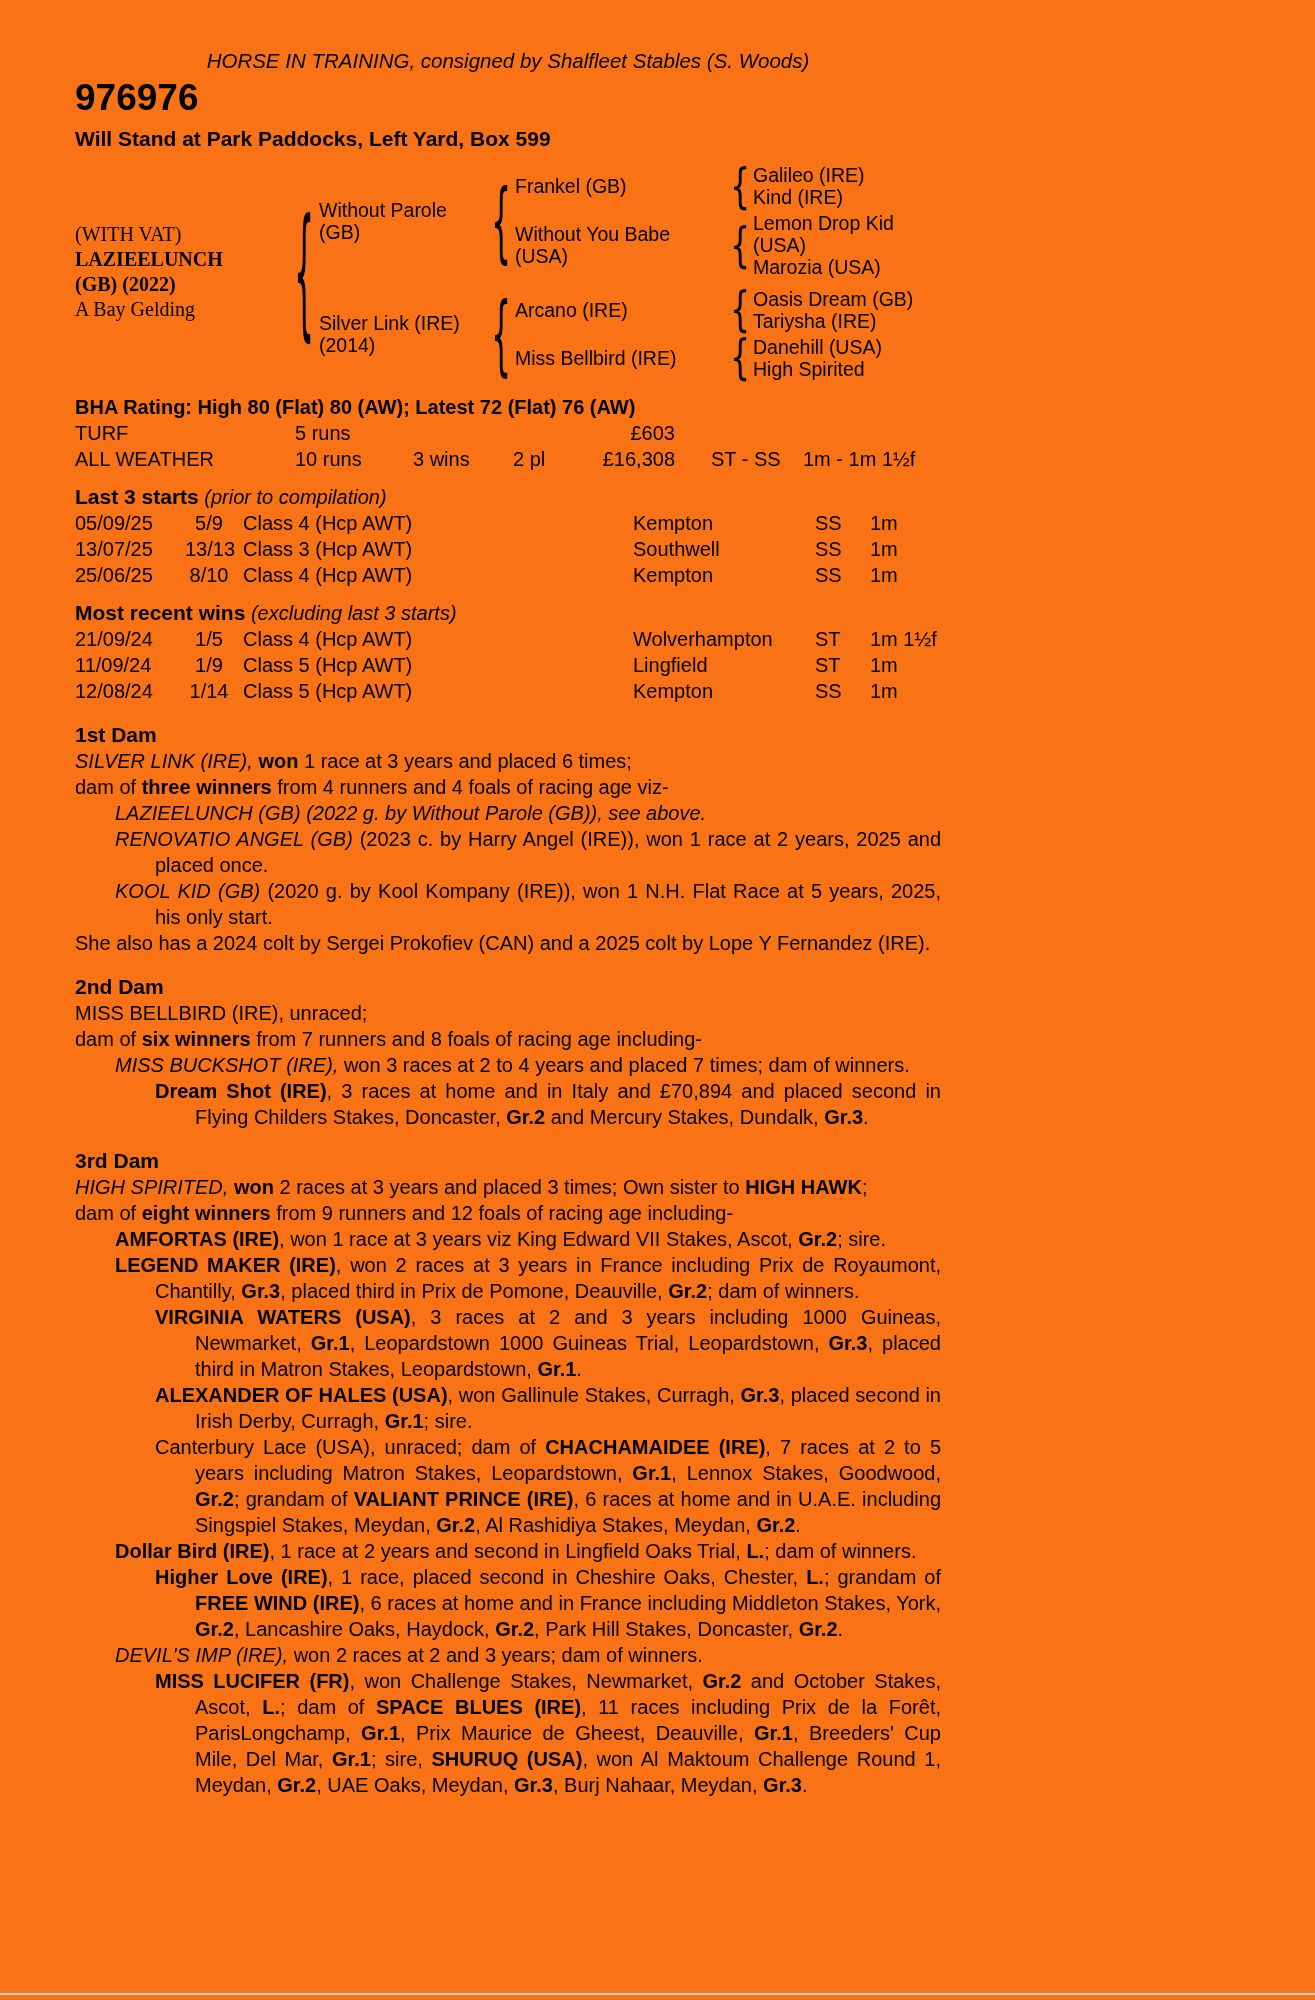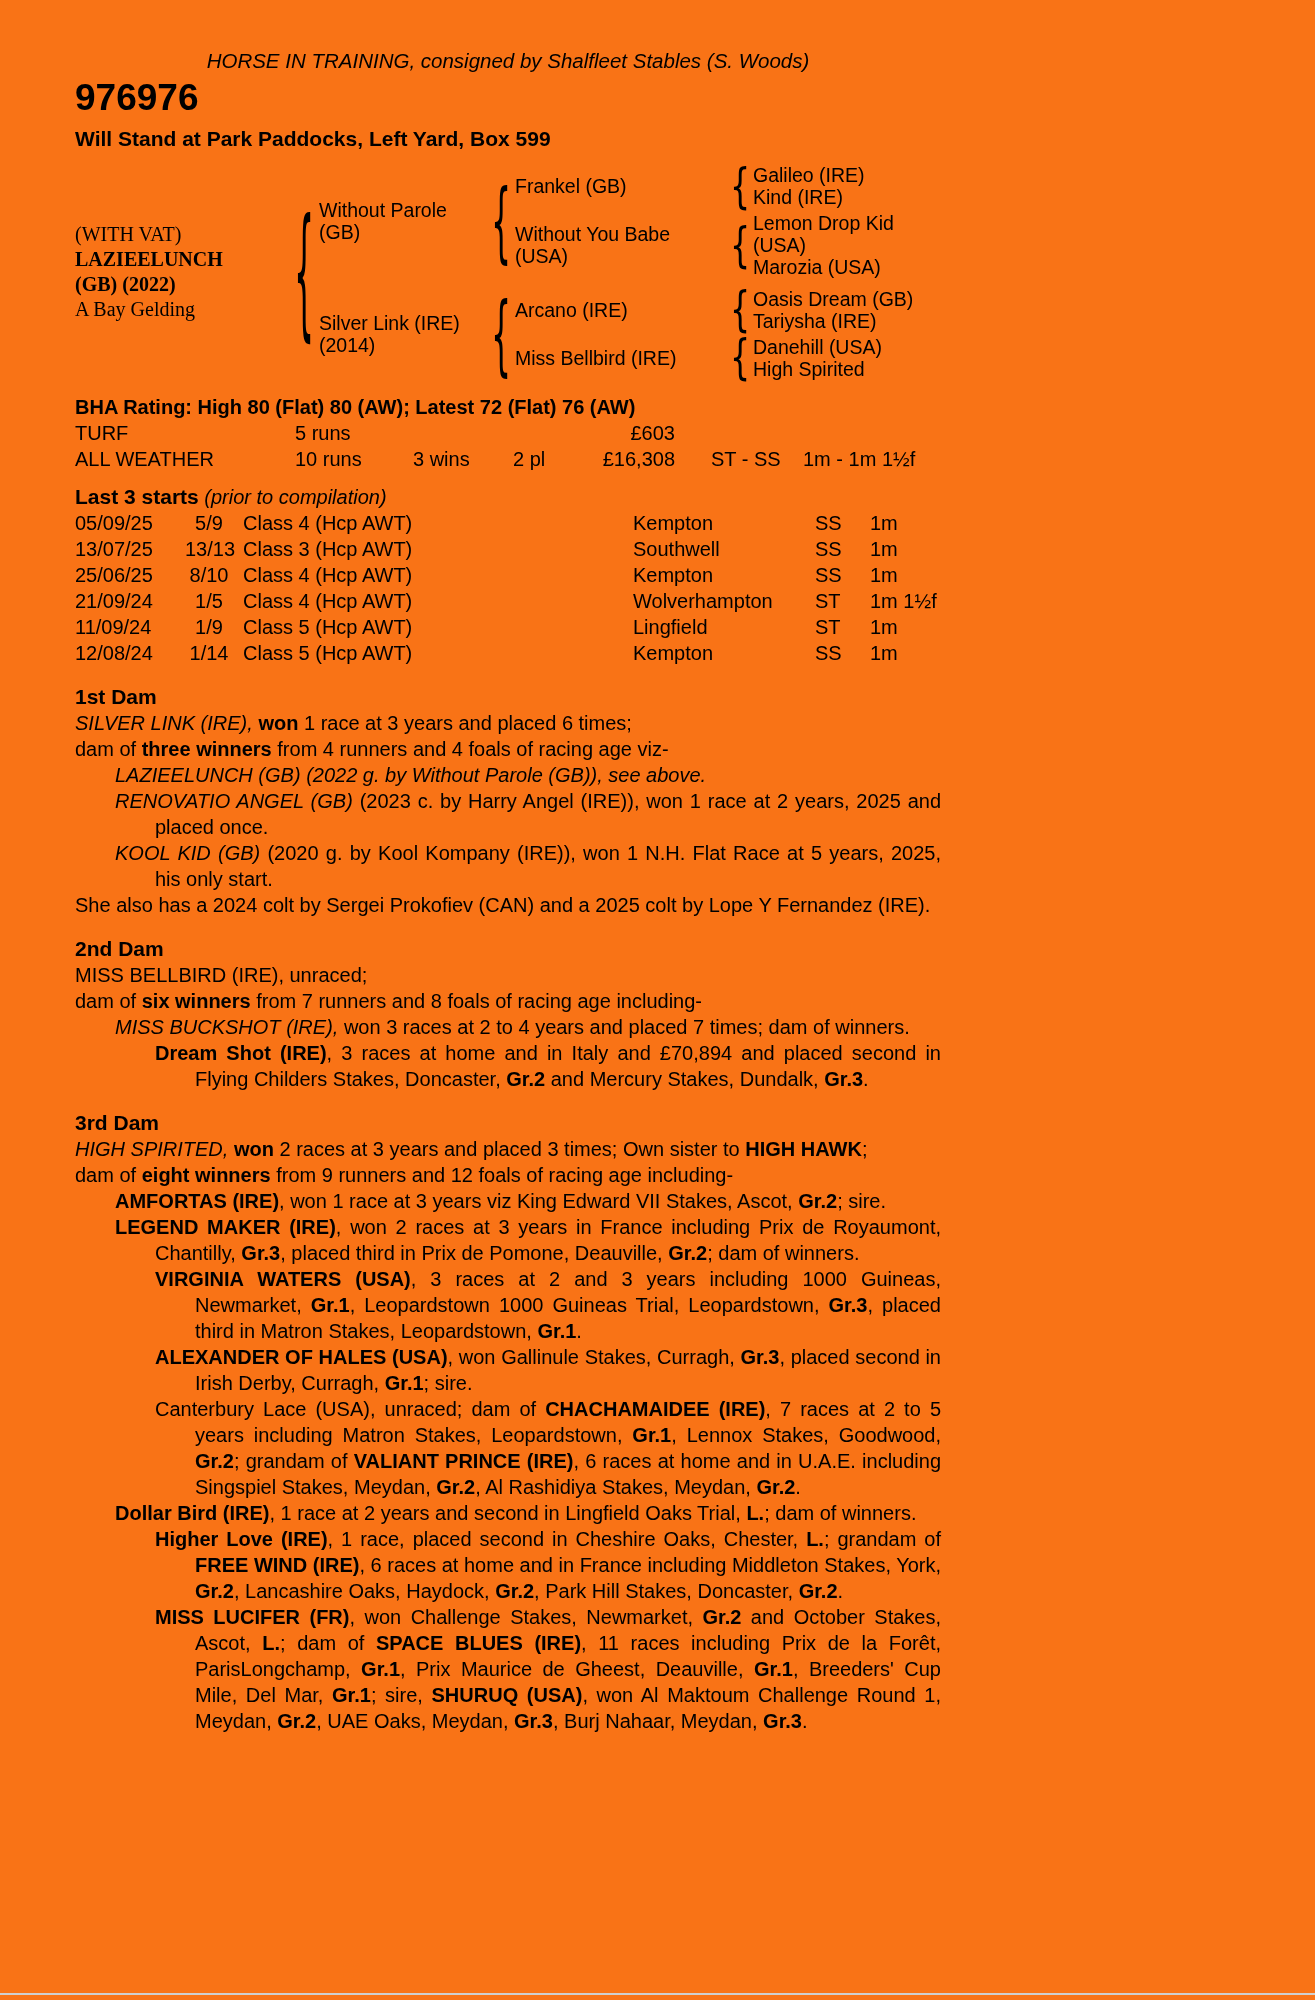--- a/index.html
+++ b/index.html
@@ -204,20 +204,24 @@
     </div>
     <div class="starts-row">
       <span>25/06/25</span>
       <span class="pos">8/10</span>
       <span class="race">Class 4 (Hcp AWT)</span>
       <span>Kempton</span>
       <span>SS</span>
       <span>1m</span>
     </div>
 
+    <div class="sec-head">
+      <span class="b">Most recent wins</span>
+      <span class="i">(excluding last 3 starts)</span>
+    </div>
     <div class="starts-row">
       <span>21/09/24</span>
       <span class="pos">1/5</span>
       <span class="race">Class 4 (Hcp AWT)</span>
       <span>Wolverhampton</span>
       <span>ST</span>
       <span>1m 1½f</span>
     </div>
     <div class="starts-row">
       <span>11/09/24</span>
@@ -258,18 +262,19 @@
       <div class="dam-head">3rd Dam</div>
       <p class="rp p0"><span class="i">HIGH SPIRITED, </span><span class="b">won</span><span> 2 races at 3 years and placed 3 times; Own sister to </span><span class="b">HIGH HAWK</span><span>;</span></p>
       <p class="rp p0"><span>dam of </span><span class="b">eight winners</span><span> from 9 runners and 12 foals of racing age including-</span></p>
       <p class="rp p1"><span class="b">AMFORTAS (IRE)</span><span>, won 1 race at 3 years viz King Edward VII Stakes, Ascot, </span><span class="b">Gr.2</span><span>; sire.</span></p>
       <p class="rp p1"><span class="b">LEGEND MAKER (IRE)</span><span>, won 2 races at 3 years in France including Prix de Royaumont, Chantilly, </span><span class="b">Gr.3</span><span>, placed third in Prix de Pomone, Deauville, </span><span class="b">Gr.2</span><span>; dam of winners.</span></p>
       <p class="rp p2"><span class="b">VIRGINIA WATERS (USA)</span><span>, 3 races at 2 and 3 years including 1000 Guineas, Newmarket, </span><span class="b">Gr.1</span><span>, Leopardstown 1000 Guineas Trial, Leopardstown, </span><span class="b">Gr.3</span><span>, placed third in Matron Stakes, Leopardstown, </span><span class="b">Gr.1</span><span>.</span></p>
       <p class="rp p2"><span class="b">ALEXANDER OF HALES (USA)</span><span>, won Gallinule Stakes, Curragh, </span><span class="b">Gr.3</span><span>, placed second in Irish Derby, Curragh, </span><span class="b">Gr.1</span><span>; sire.</span></p>
       <p class="rp p2"><span>Canterbury Lace (USA), unraced; dam of </span><span class="b">CHACHAMAIDEE (IRE)</span><span>, 7 races at 2 to 5 years including Matron Stakes, Leopardstown, </span><span class="b">Gr.1</span><span>, Lennox Stakes, Goodwood, </span><span class="b">Gr.2</span><span>; grandam of </span><span class="b">VALIANT PRINCE (IRE)</span><span>, 6 races at home and in U.A.E. including Singspiel Stakes, Meydan, </span><span class="b">Gr.2</span><span>, Al Rashidiya Stakes, Meydan, </span><span class="b">Gr.2</span><span>.</span></p>
       <p class="rp p1"><span class="b">Dollar Bird (IRE)</span><span>, 1 race at 2 years and second in Lingfield Oaks Trial, </span><span class="b">L.</span><span>; dam of winners.</span></p>
       <p class="rp p2"><span class="b">Higher Love (IRE)</span><span>, 1 race, placed second in Cheshire Oaks, Chester, </span><span class="b">L.</span><span>; grandam of </span><span class="b">FREE WIND (IRE)</span><span>, 6 races at home and in France including Middleton Stakes, York, </span><span class="b">Gr.2</span><span>, Lancashire Oaks, Haydock, </span><span class="b">Gr.2</span><span>, Park Hill Stakes, Doncaster, </span><span class="b">Gr.2</span><span>.</span></p>
+      <p class="rp p1"><span class="i">DEVIL'S IMP (IRE), </span><span>won 2 races at 2 and 3 years; dam of winners.</span></p>
       <p class="rp p2"><span class="b">MISS LUCIFER (FR)</span><span>, won Challenge Stakes, Newmarket, </span><span class="b">Gr.2</span><span> and October Stakes, Ascot, </span><span class="b">L.</span><span>; dam of </span><span class="b">SPACE BLUES (IRE)</span><span>, 11 races including Prix de la Forêt, ParisLongchamp, </span><span class="b">Gr.1</span><span>, Prix Maurice de Gheest, Deauville, </span><span class="b">Gr.1</span><span>, Breeders' Cup Mile, Del Mar, </span><span class="b">Gr.1</span><span>; sire, </span><span class="b">SHURUQ (USA)</span><span>, won Al Maktoum Challenge Round 1, Meydan, </span><span class="b">Gr.2</span><span>, UAE Oaks, Meydan, </span><span class="b">Gr.3</span><span>, Burj Nahaar, Meydan, </span><span class="b">Gr.3</span><span>.</span></p>
     </div>
 
   </div>
   <div class="page-edge"></div>
 </div>
 
 </body></html>

